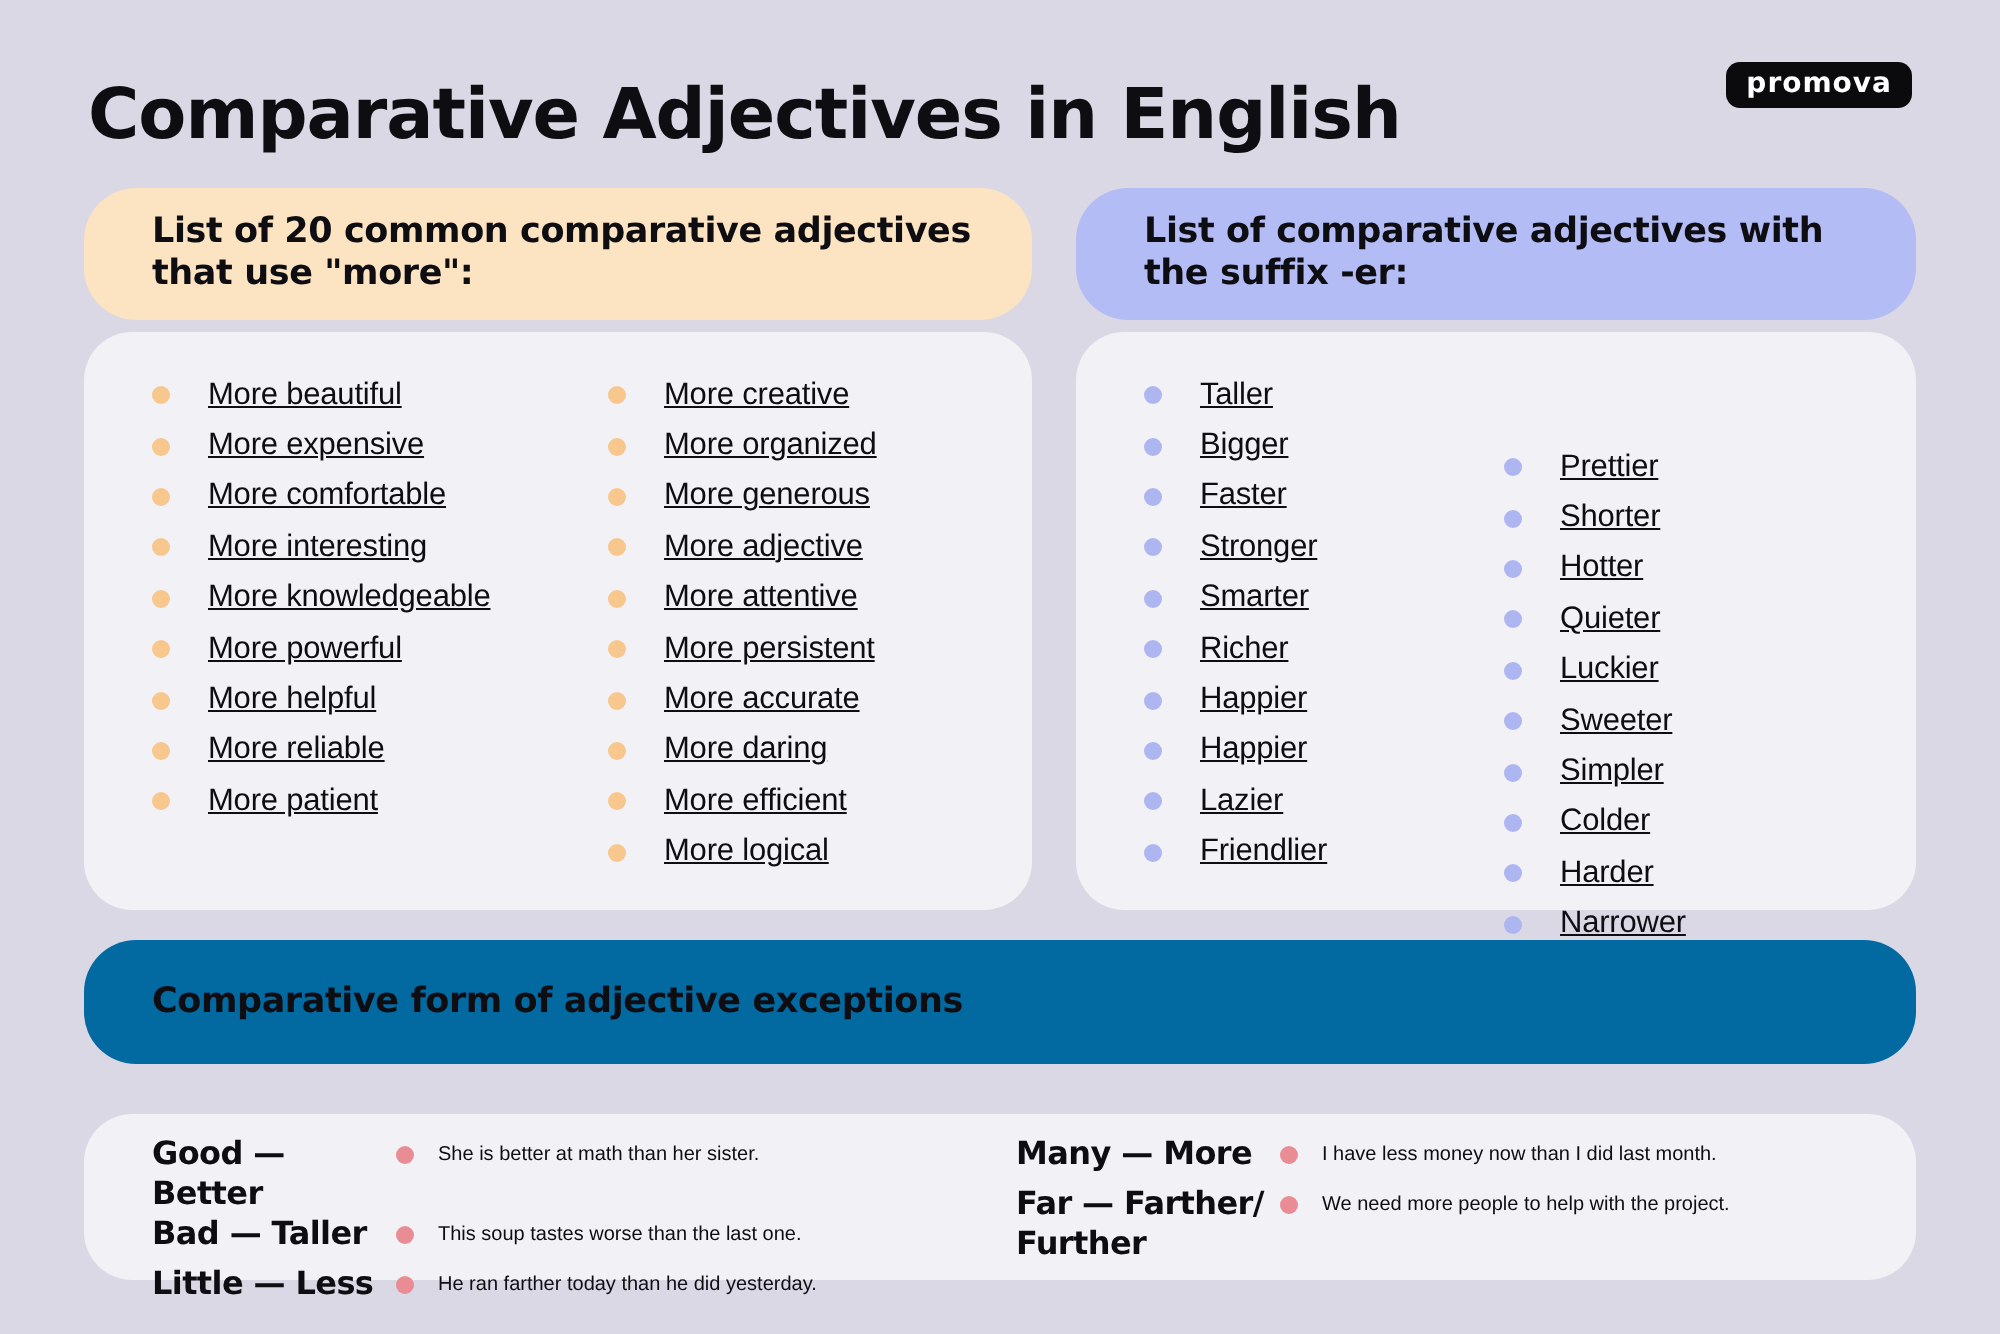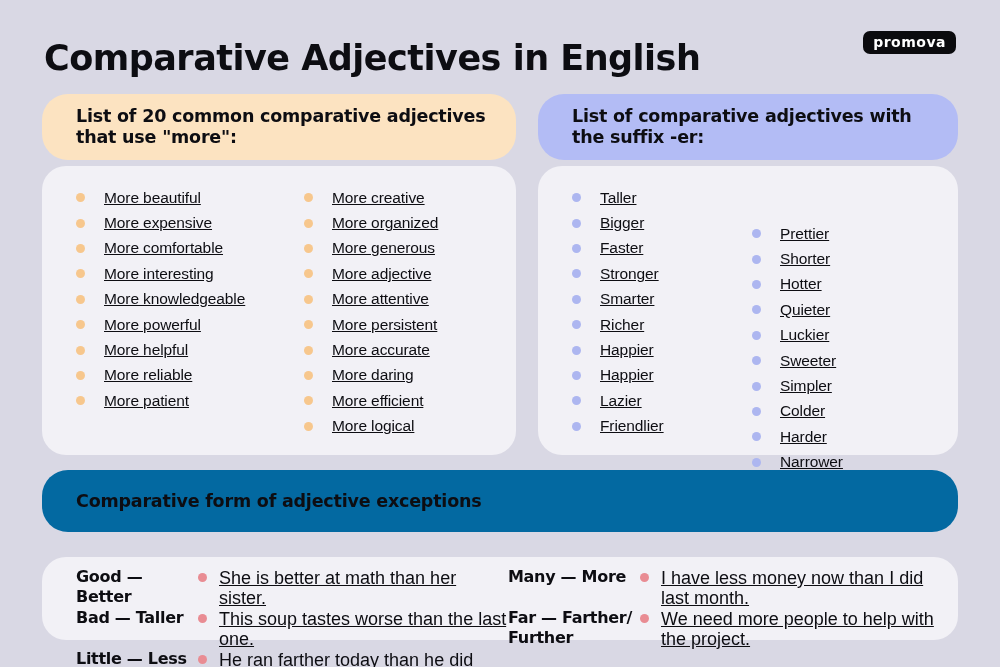--- a/index.html
+++ b/index.html
@@ -83,21 +83,21 @@
   .exc-pair {
     font-size:16px; line-height:20px; letter-spacing:-0.3px;
     flex:0 0 auto;
   }
   .exc-group1 .exc-pair { width:122px; }
   .exc-group2 .exc-pair { width:132px; }
   .exc-bullet {
     width:9px; height:9px; border-radius:50%; background:#e98c93;
     flex:0 0 9px; margin:6px 12px 0 0;
   }
-  .exc-example { font-size:18px; line-height:20px; padding-top:1px;text-decoration:underline; }
+  .exc-example { font-size:10px; line-height:20px; padding-top:1px; }
 </style>
 </head>
 <body>
 
 <h1 class="page-title heading-font">Comparative Adjectives in English</h1>
 <div class="logo">promova</div>
 
 <div class="top-row">
 
   <div class="card card-more">

